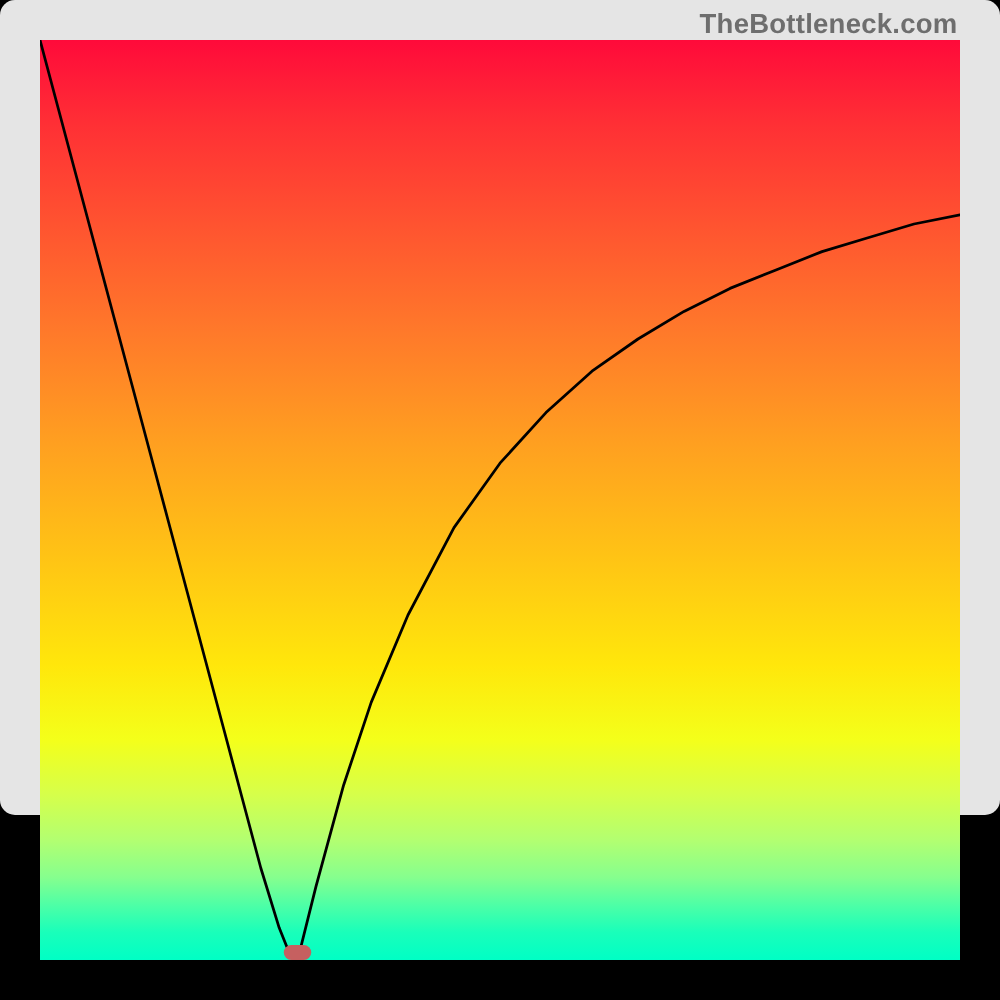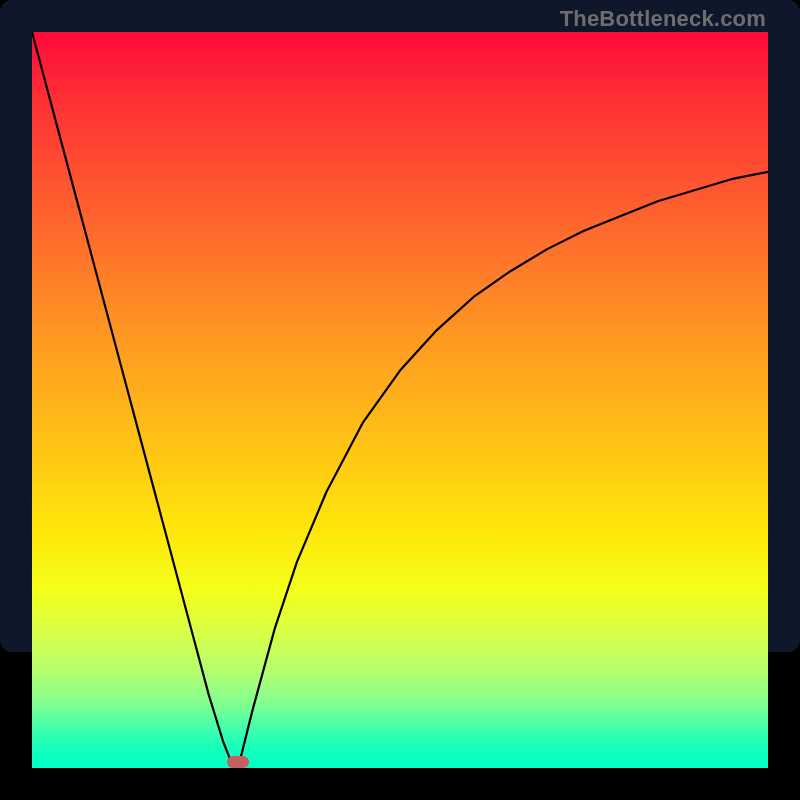--- a/index.html
+++ b/index.html
@@ -1,21 +1,21 @@
 <!DOCTYPE html>
 <html><head>
 <meta charset="utf-8">
 <style>
   * { margin: 0; padding: 0; box-sizing: border-box; }
   html, body { width: 800px; height: 800px; overflow: hidden; background: #000; }
   .frame {
     position: relative;
     width: 800px;
     height: 652px;
-    background: #0f172a;
+    background: #e5e5e5;
     border-radius: 12px;
   }
   .plot-area {
     position: absolute;
     left: 32px;
     top: 32px;
     width: 736px;
     height: 736px;
     background: linear-gradient(to bottom,
       #ff0a3a 0%,

